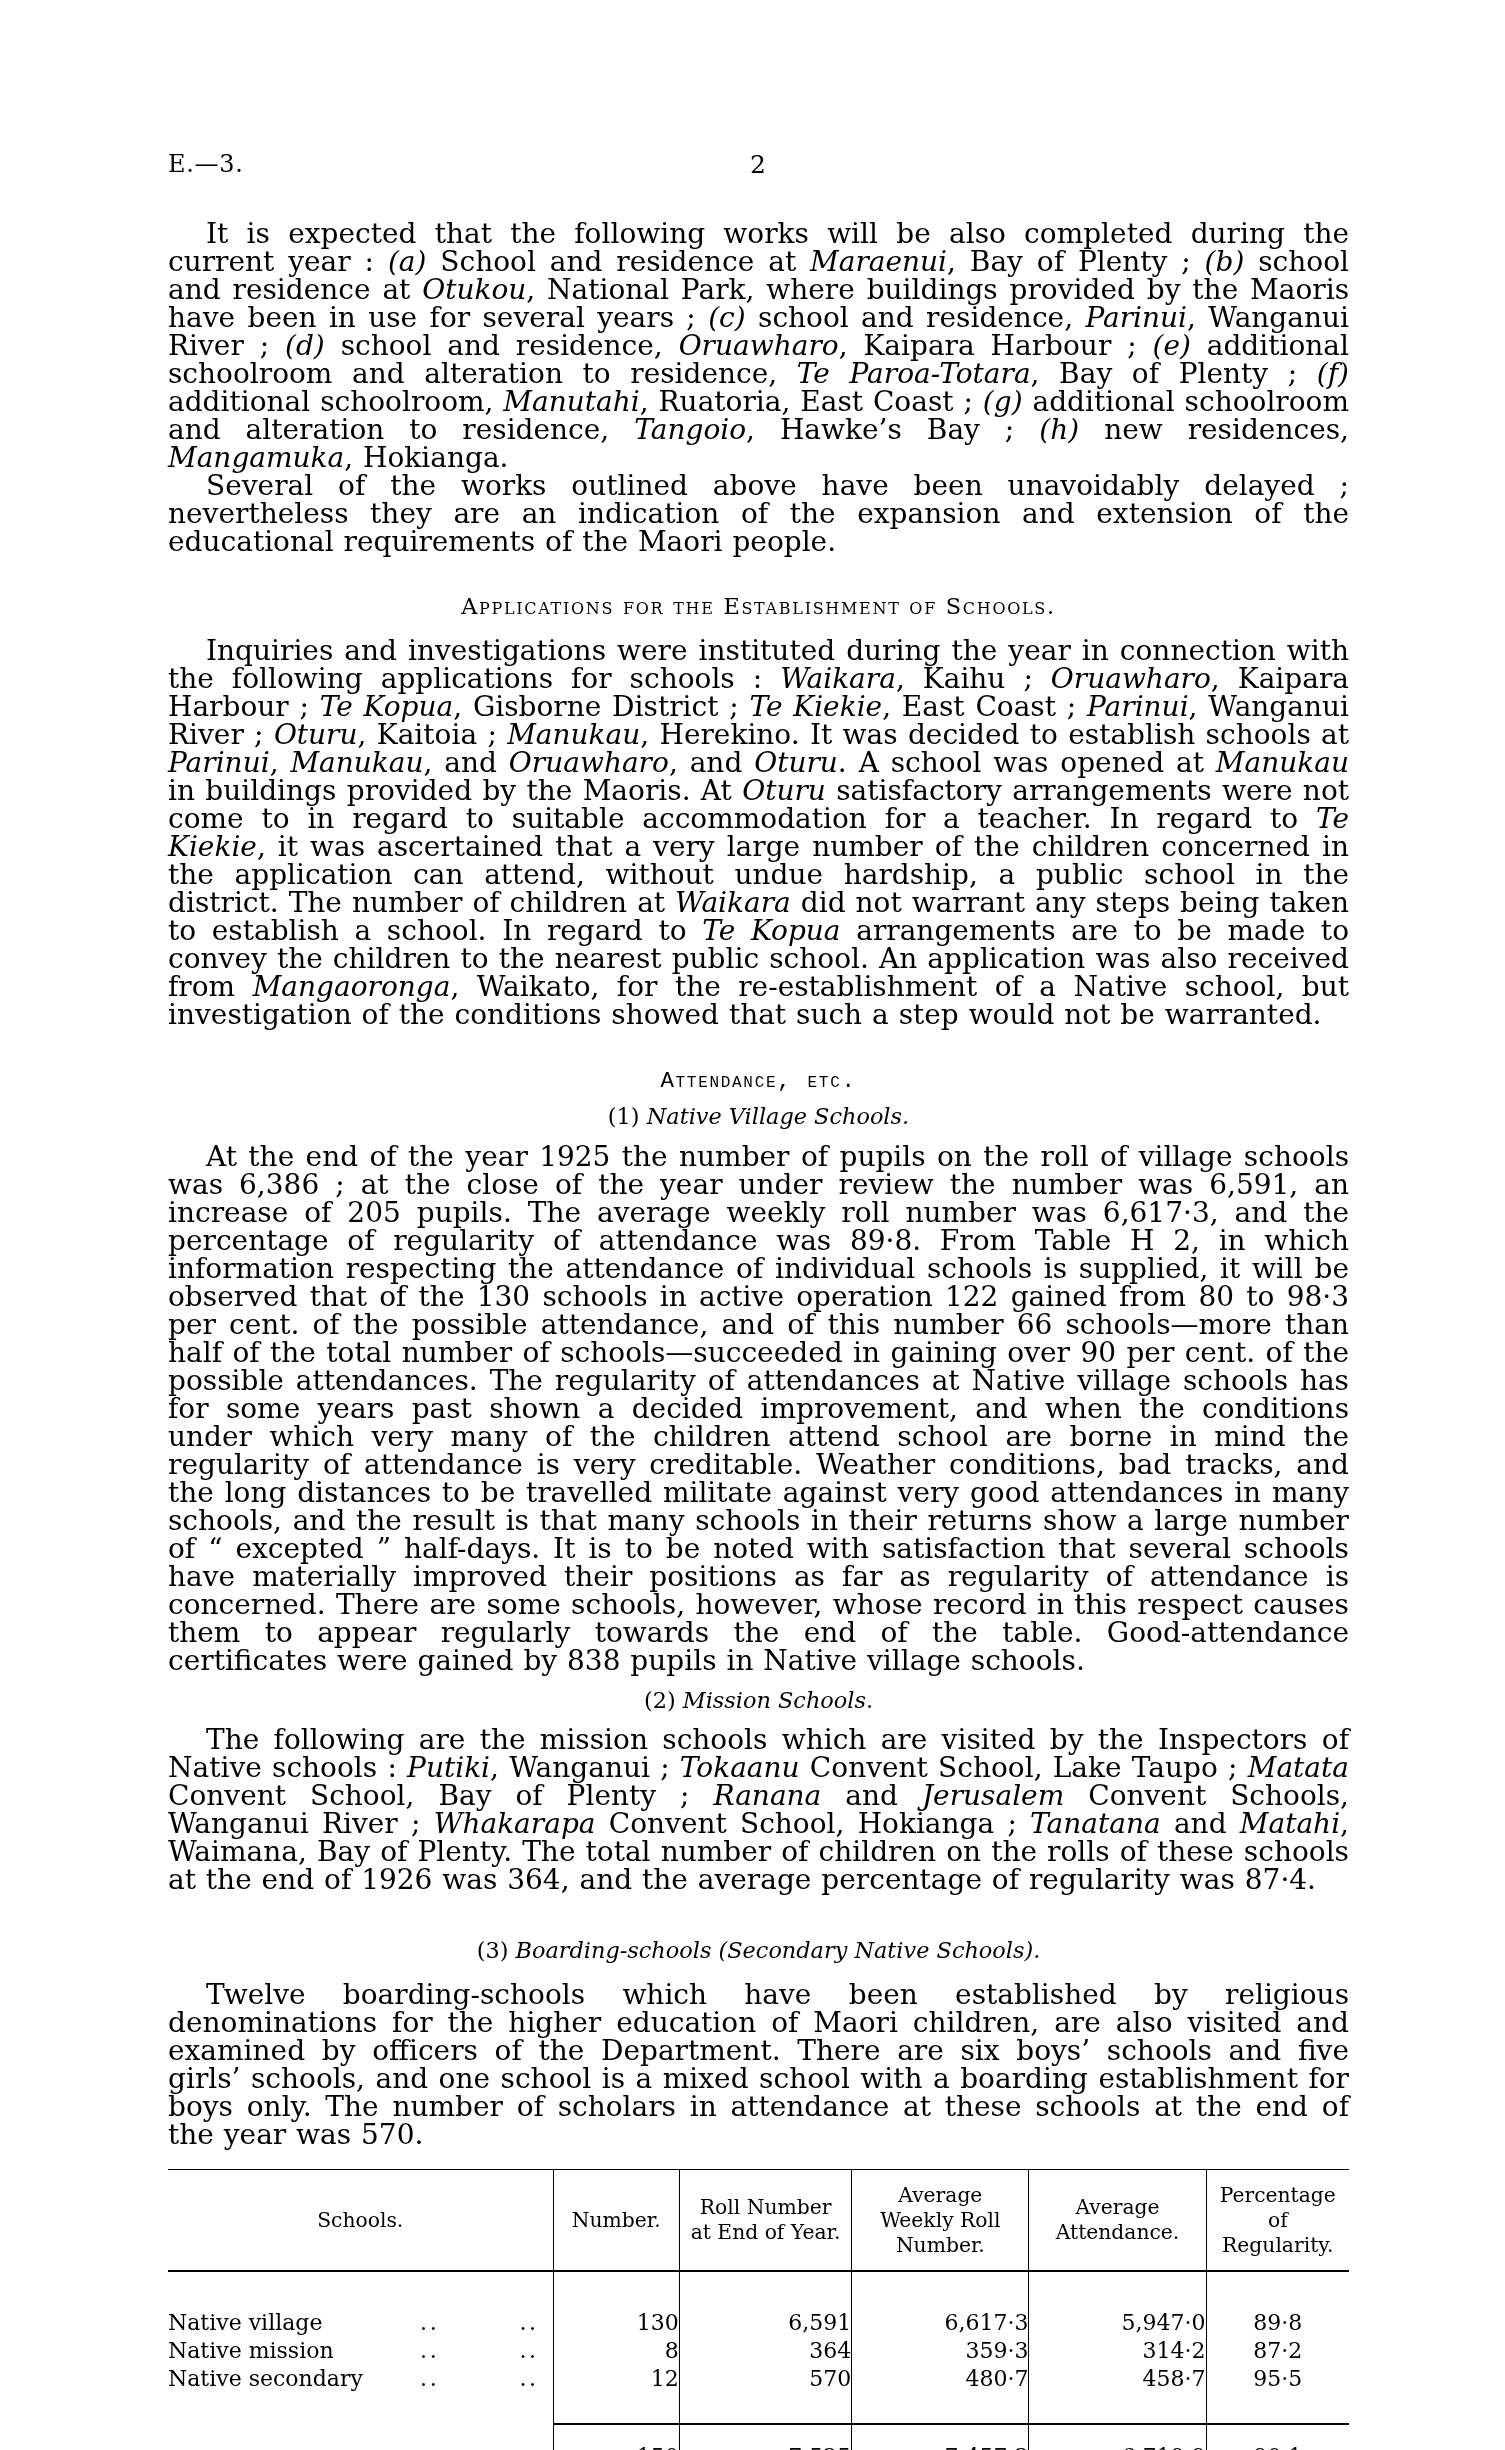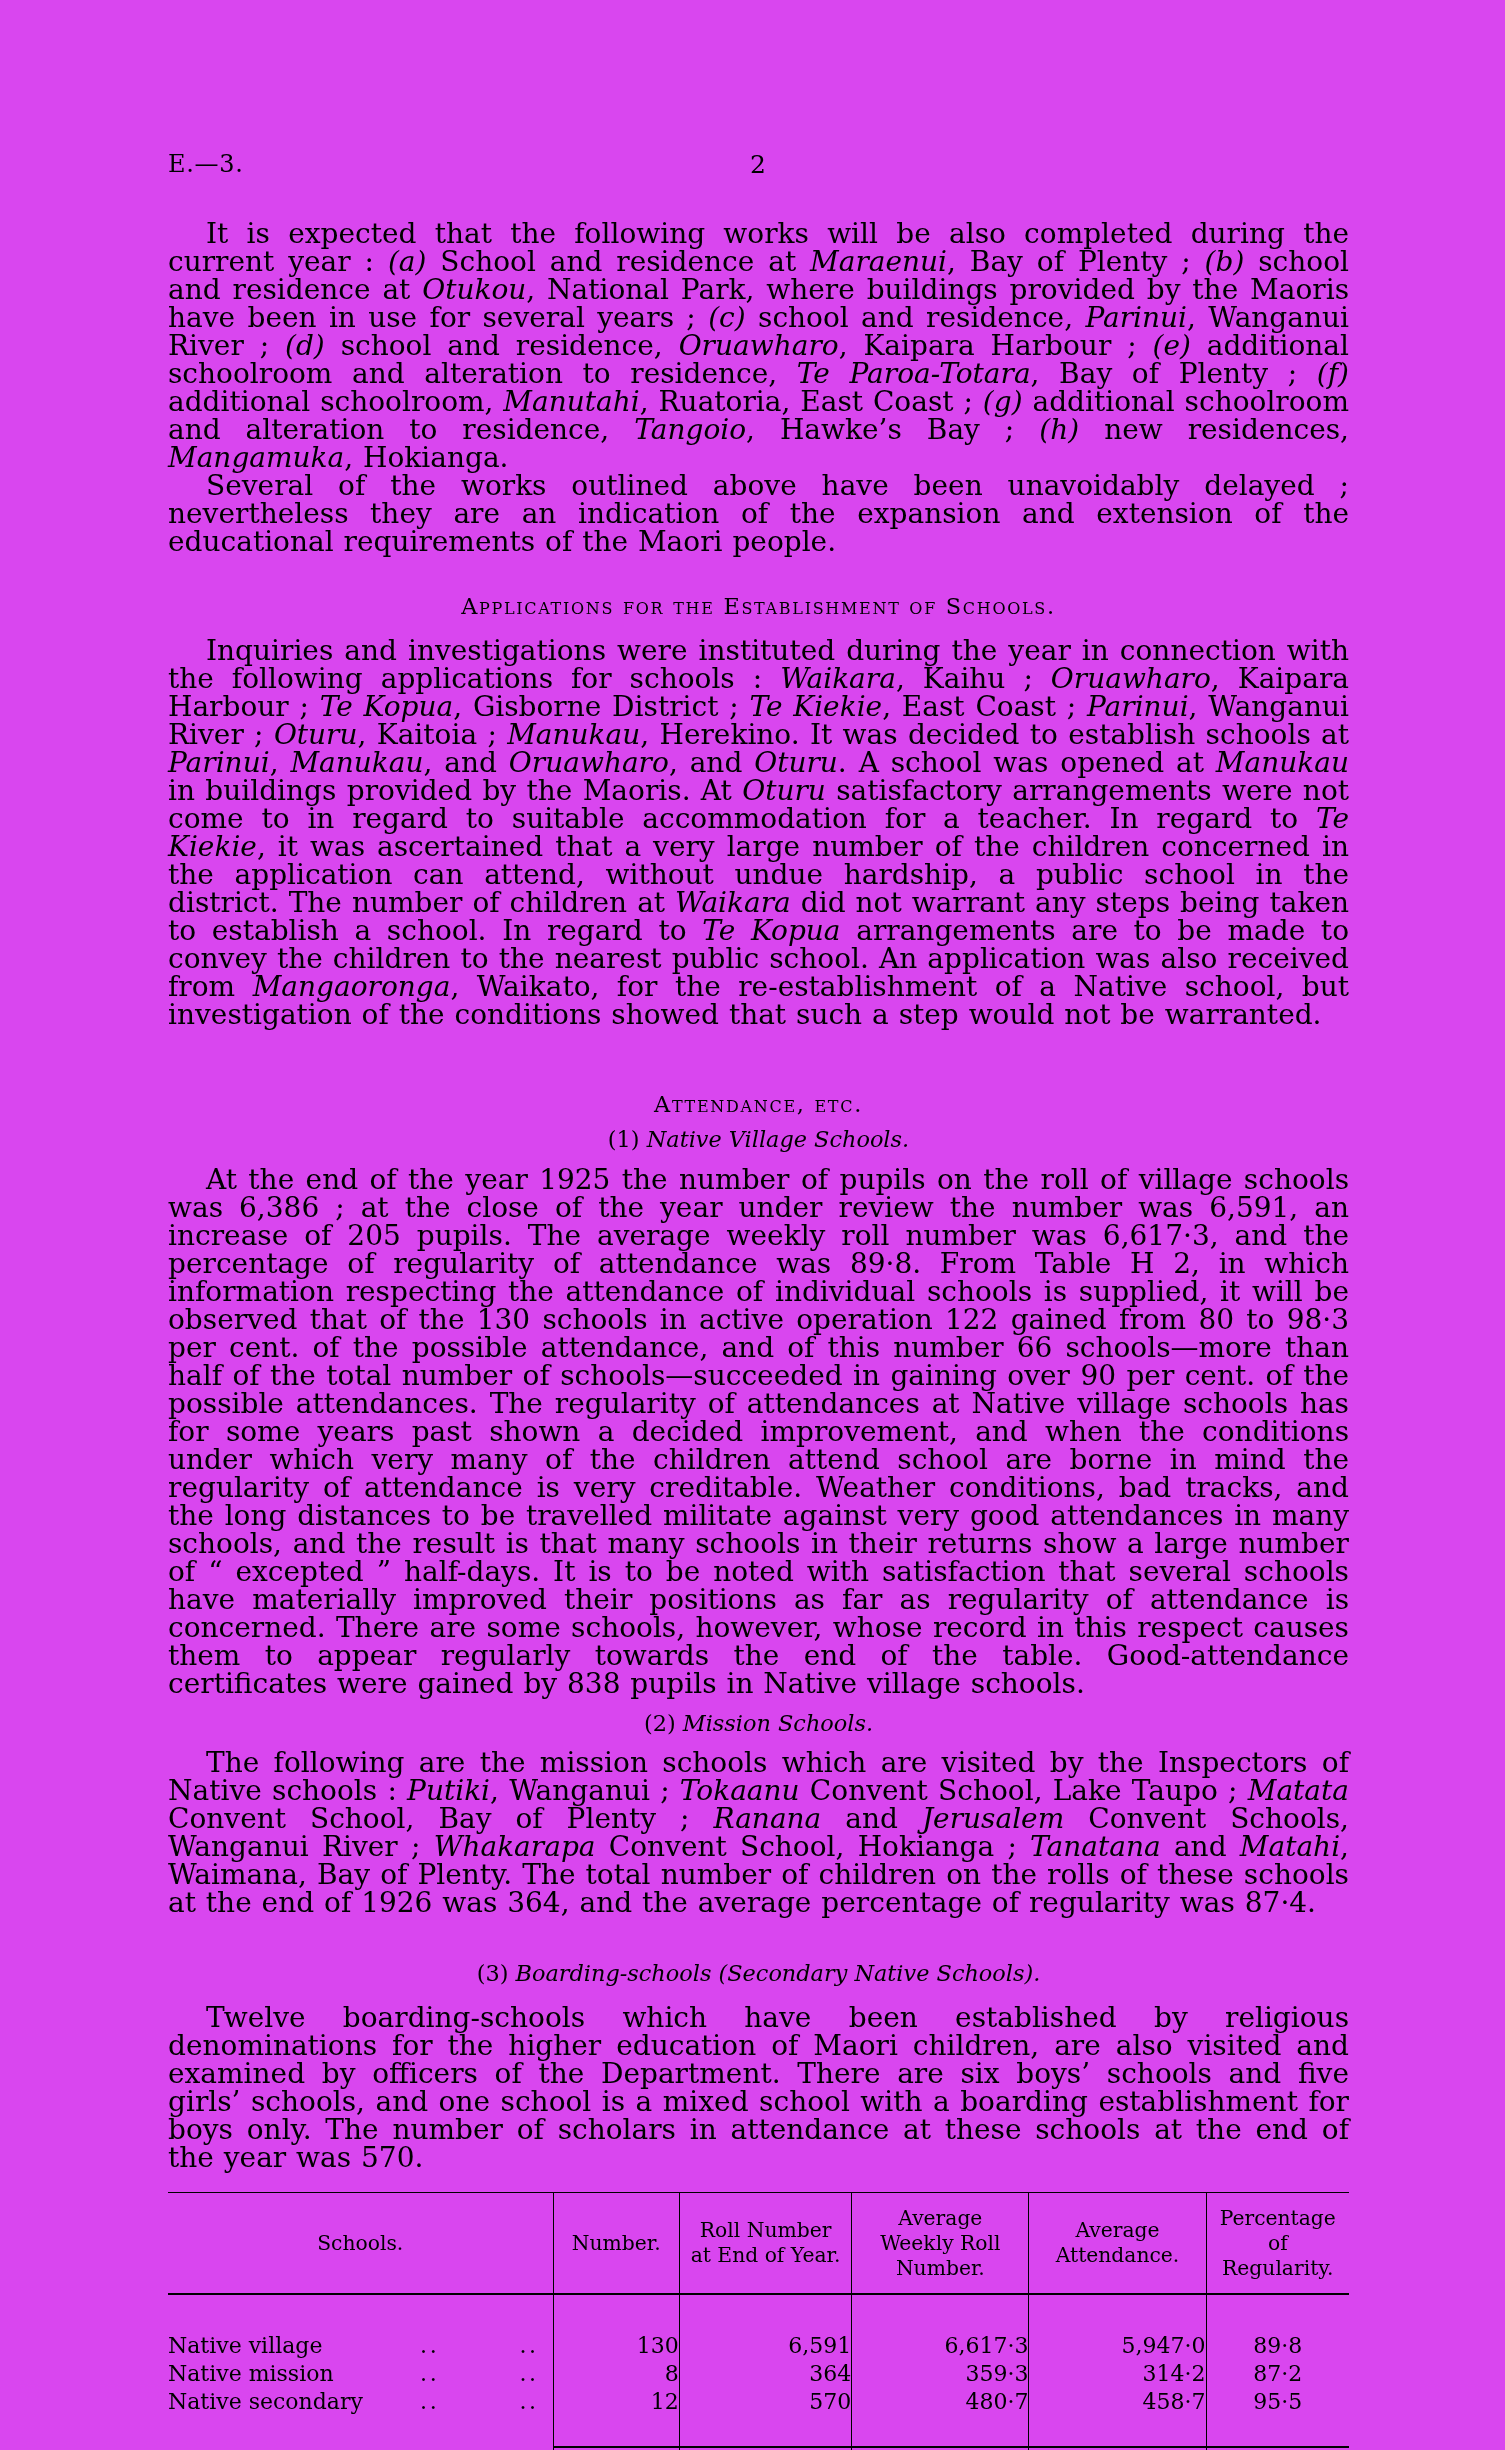--- a/index.html
+++ b/index.html
@@ -1,20 +1,20 @@
 <!DOCTYPE html>
 <html style="font-size:11px"><head>
 <meta charset="utf-8">
 <style>
   html, body { margin: 0; padding: 0; background: #e8e8e8; }
   .sheet {
     position: relative;
     width: 1505px;
     height: 2450px;
-    background: #d946ef;
+    background: #ffffff;
     color: #000000;
     font-family: "DejaVu Serif", "Liberation Serif", serif;
     overflow: hidden;
   }
   .content {
     position: absolute;
     left: 168px;
     top: 150px;
     width: 1181px;
   }
@@ -37,21 +37,21 @@
   }
   .mt-first { margin-top: 35px; }
   h2.sc {
     font-size: 22.4px;
     font-weight: normal;
     font-variant: small-caps;
     letter-spacing: 1.7px;
     text-align: center;
     margin: 37px 0 17.6px 0;
   }
-  h2.sc.attendance { margin-top: 62px; margin-bottom: 5.4px; }
+  h2.sc.attendance { margin-top: 39px; margin-bottom: 5.4px; font-family: Liberation Mono, monospace; }
   h3.sub {
     font-size: 22.4px;
     font-weight: normal;
     text-align: center;
     margin: 9.5px 0 13.6px 0;
   }
   h3.sub.mission { margin-top: 12.2px; margin-bottom: 13.6px; }
   h3.sub.boarding { margin-top: 43px; margin-bottom: 17.6px; }
   table.summary {
     width: 100%;

